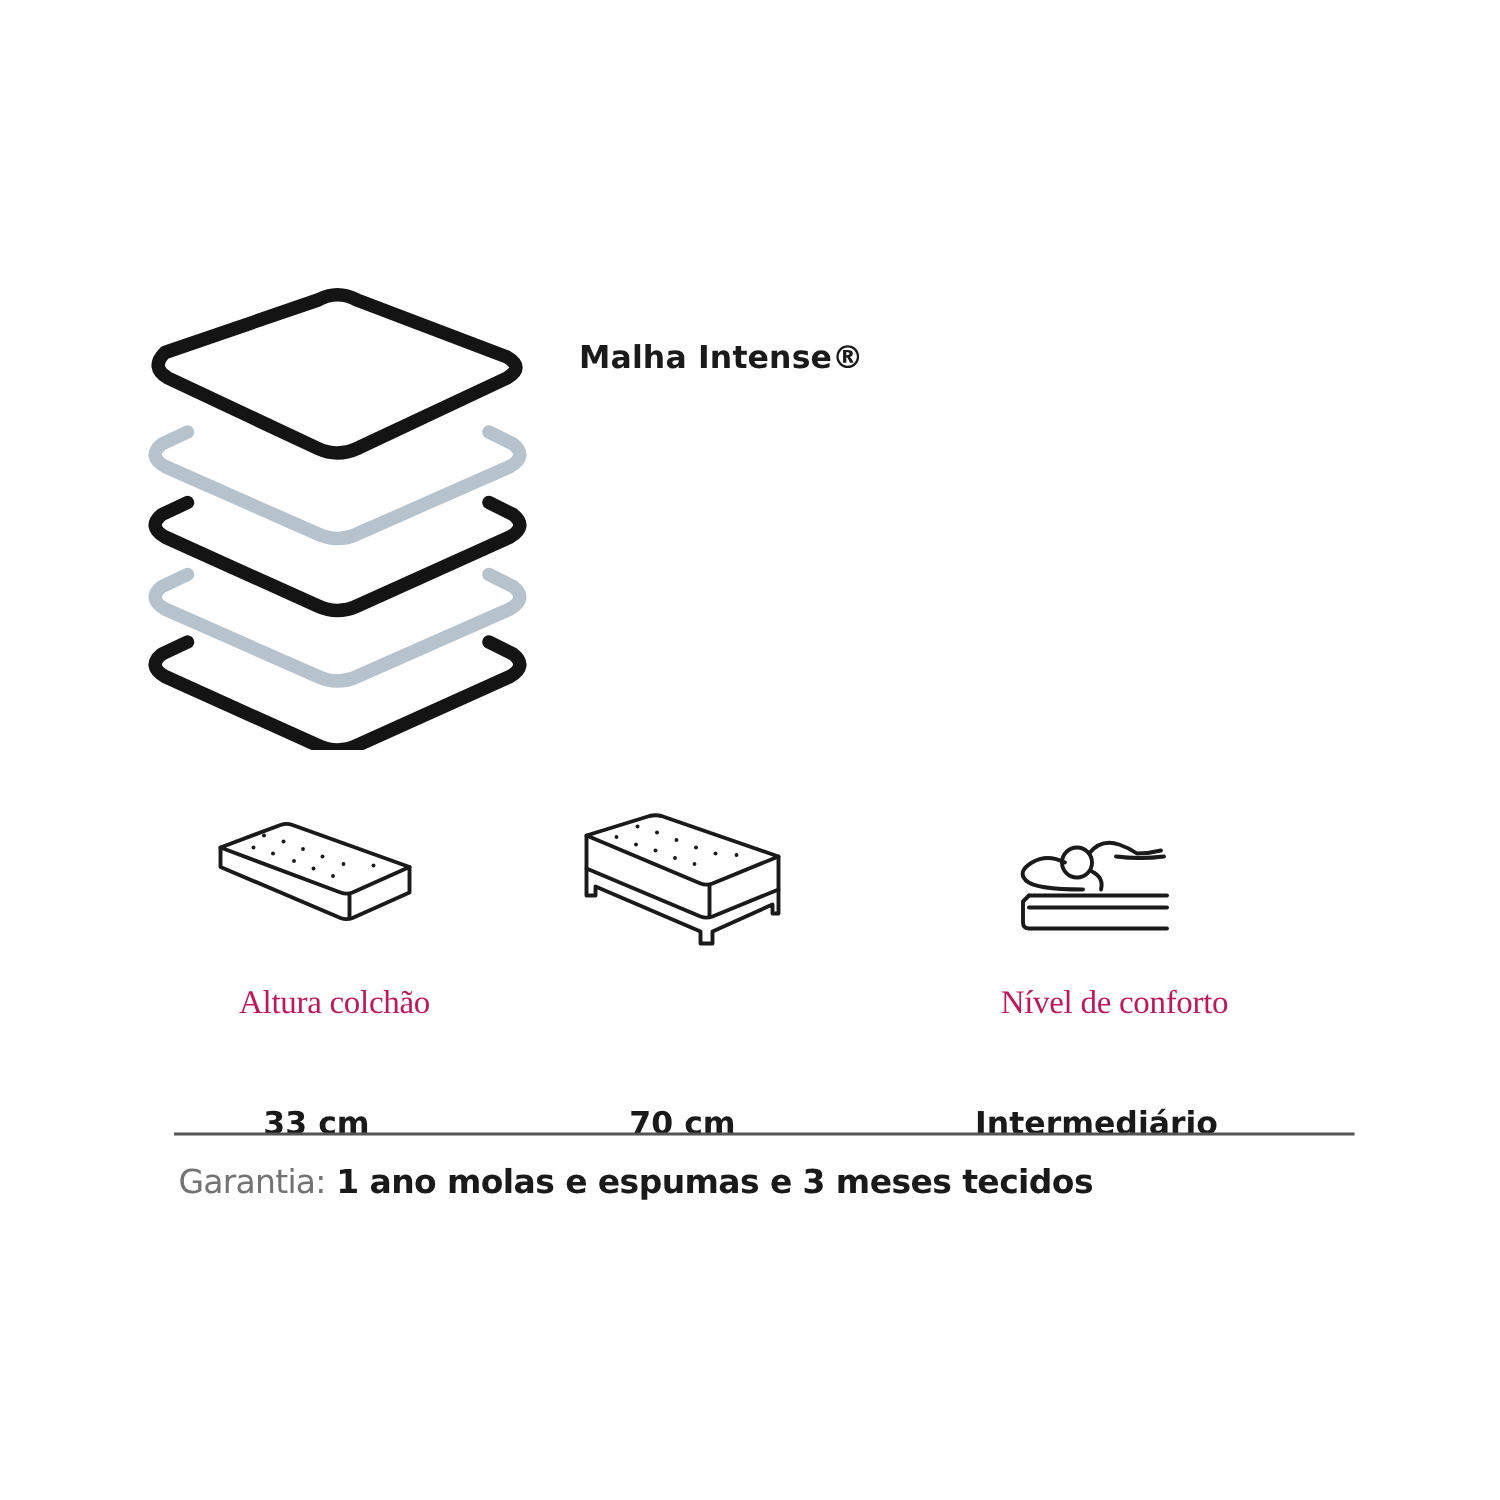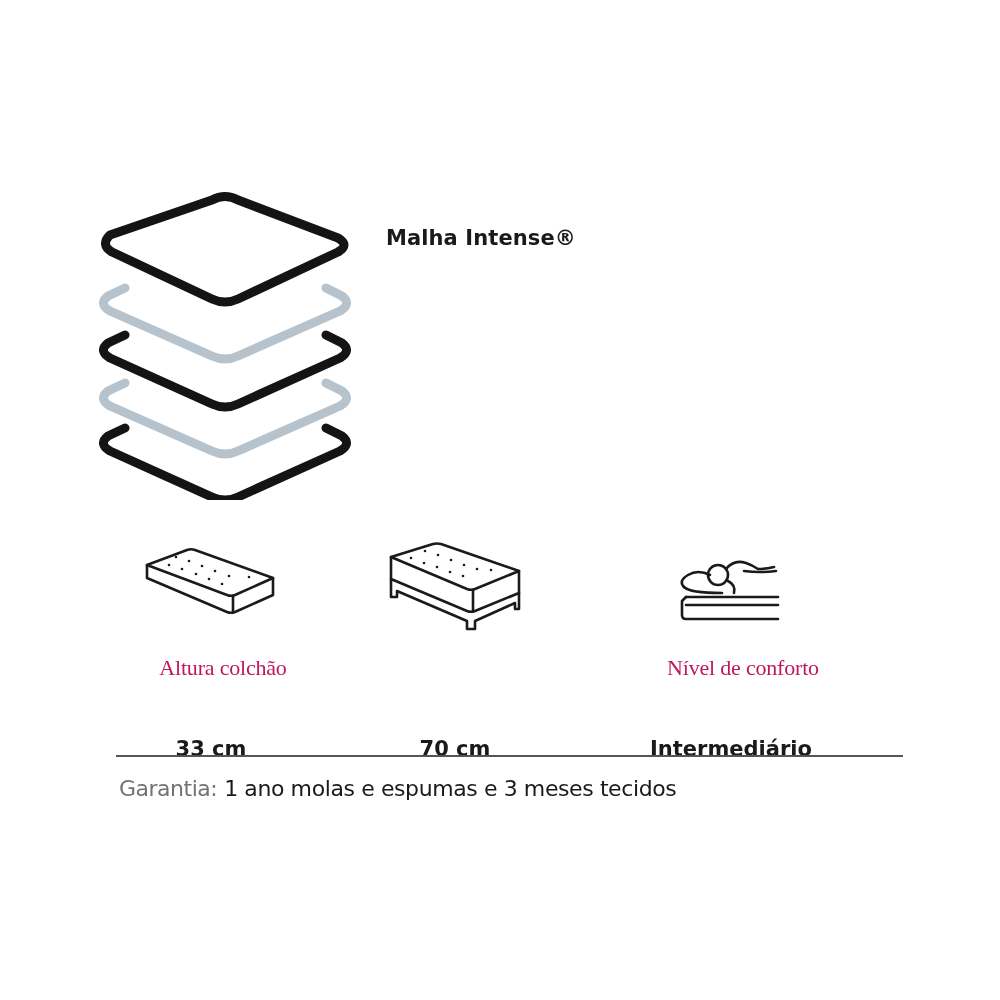--- a/index.html
+++ b/index.html
@@ -94,21 +94,21 @@
       color: #1a1a1a;
     }
     .warranty .w-label {
       font-family: "DejaVu Sans", sans-serif;
       font-weight: normal;
       color: #737373;
       letter-spacing: -0.5px;
     }
     .warranty .w-value {
       font-family: "DejaVu Sans", sans-serif;
-      font-weight: normal;
+      font-weight: bold;
       letter-spacing: -0.4px;
     }
   </style>
 </head>
 <body>
 
 <svg class="layers-icon" viewBox="90 190 270 310" xmlns="http://www.w3.org/2000/svg">
   <g fill="none" stroke-linecap="round" stroke-linejoin="round" stroke-width="9">
 
     <path d="M110,235 Q100,245 112,252 L212,299 Q225,305 238,299 L338,252 Q350,245 338,238 L238,200 Q225,193 212,200 Z" stroke="#141414"></path>

